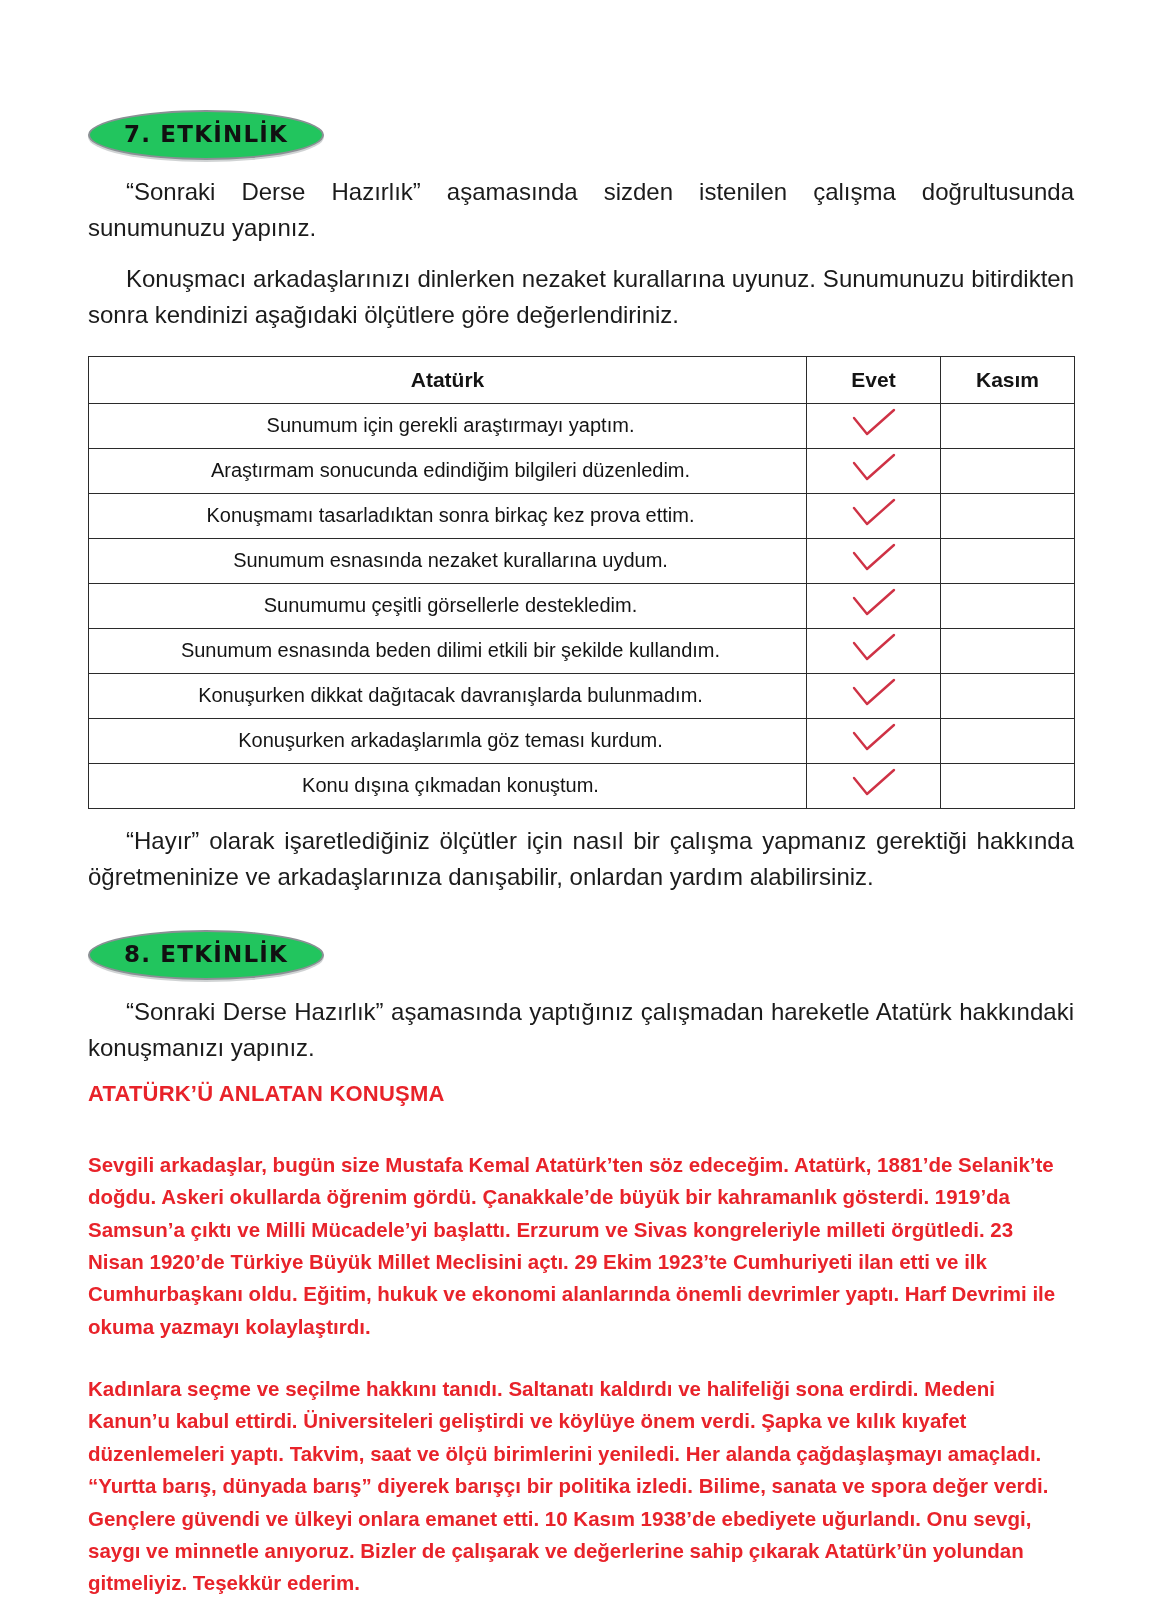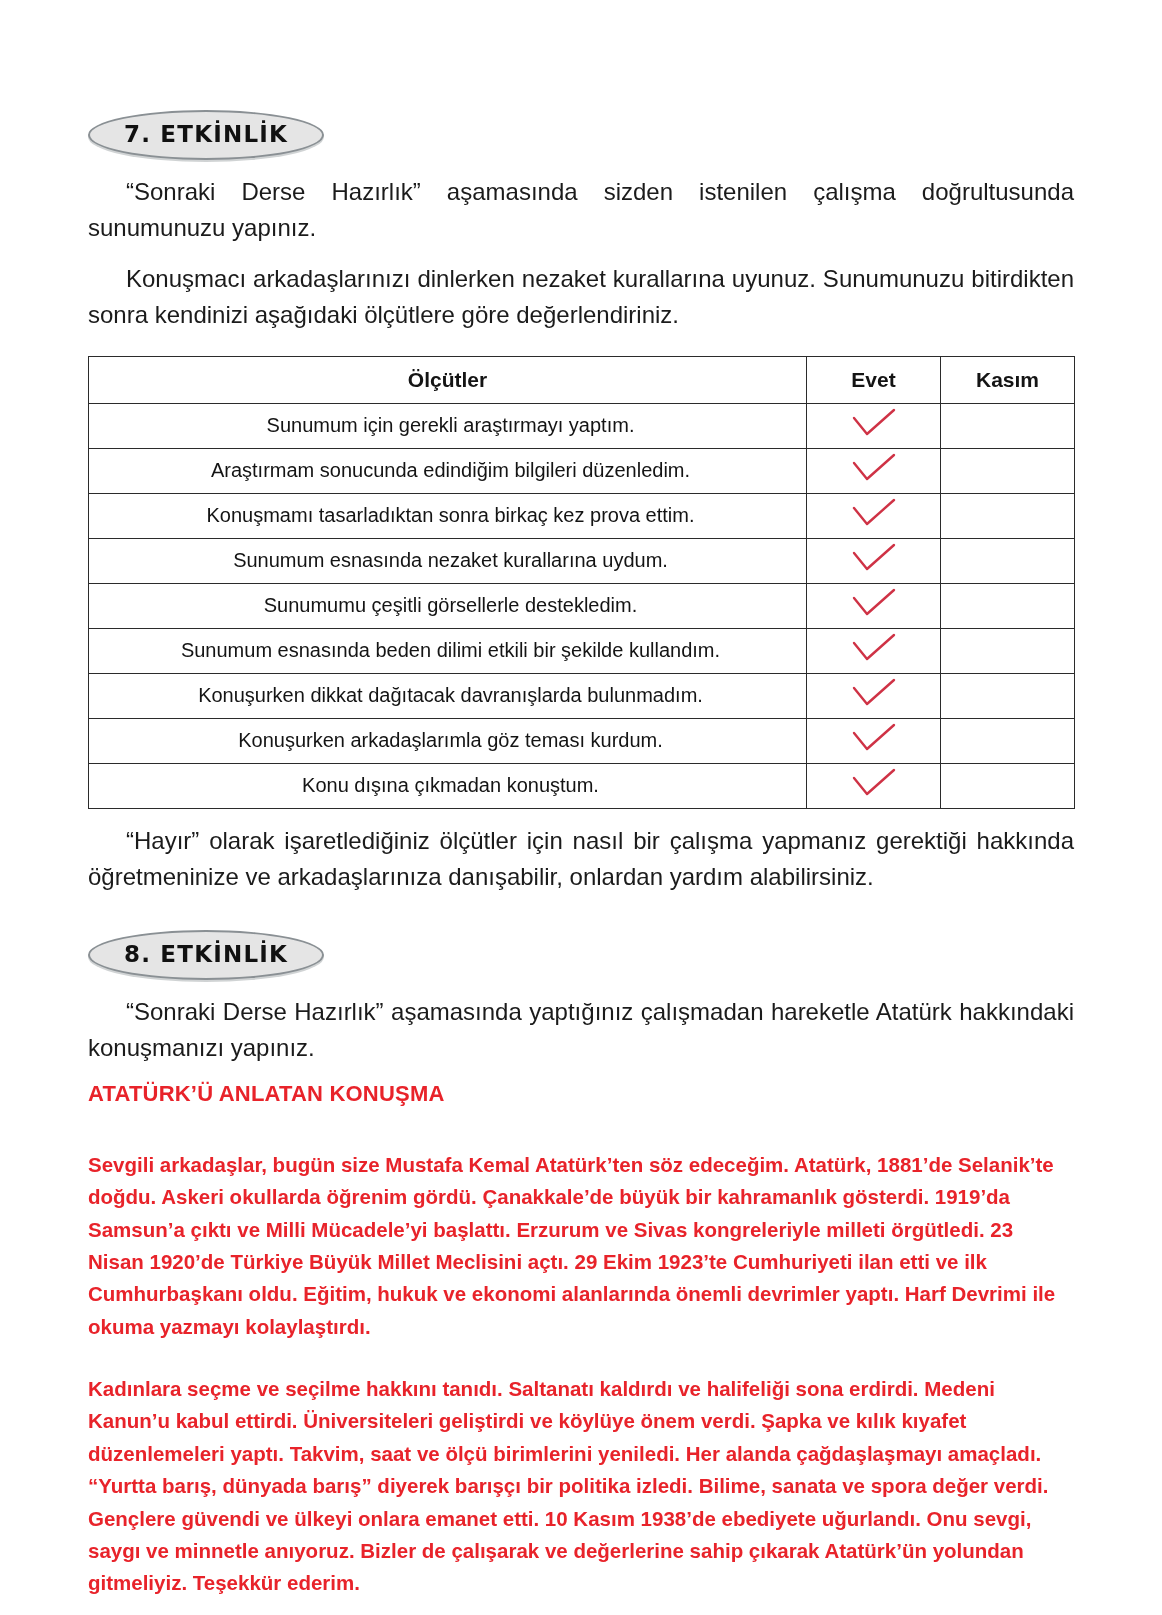--- a/index.html
+++ b/index.html
@@ -27,21 +27,21 @@
     left: 88px;
     top: 110px;
     width: 986px;
   }
 
   
   .badge {
     display: inline-block;
     border: 2.5px solid #8a9094;
     border-radius: 50%/50%;
-    background: #e5e5e5;
+    background: #22c55e;
     padding: 9px 34px 11px 34px;
     box-shadow: 0 2px 0 0 rgba(120,128,132,0.35);
     text-align: right;
   }
   .badge-inner {
     font-family: "DejaVu Sans", sans-serif;
     font-weight: bold;
     font-size: 23px;
     letter-spacing: 1.2px;
     color: #111111;
@@ -132,21 +132,21 @@
     <p class="para">Konuşmacı arkadaşlarınızı dinlerken nezaket kurallarına uyunuz. Sunumunuzu bitirdikten sonra kendinizi aşağıdaki ölçütlere göre değerlendiriniz.</p>
 
     <table class="olcut">
       <colgroup>
         <col class="c-crit">
           <col class="c-yes">
           <col class="c-no">
       </colgroup>
       <thead>
         <tr>
-          <th>Ölçütler</th>
+          <th>Atatürk</th>
           <th>Evet</th>
           <th>Kasım</th>
         </tr>
       </thead>
       <tbody>
         <tr>
           <td class="crit">Sunumum için gerekli araştırmayı yaptım.</td>
           <td class="mark">
             <span class="tick">
               <svg width="46" height="30" viewBox="0 0 46 30">

